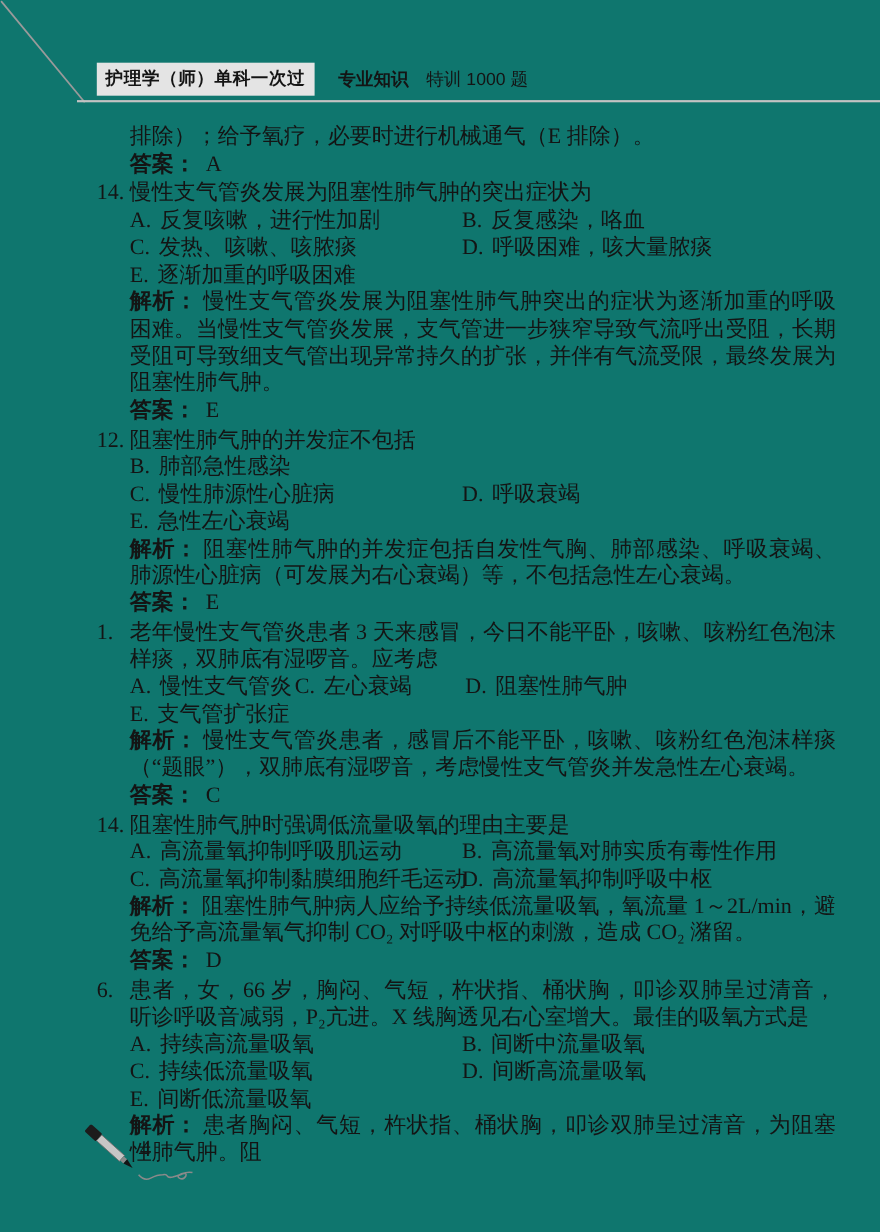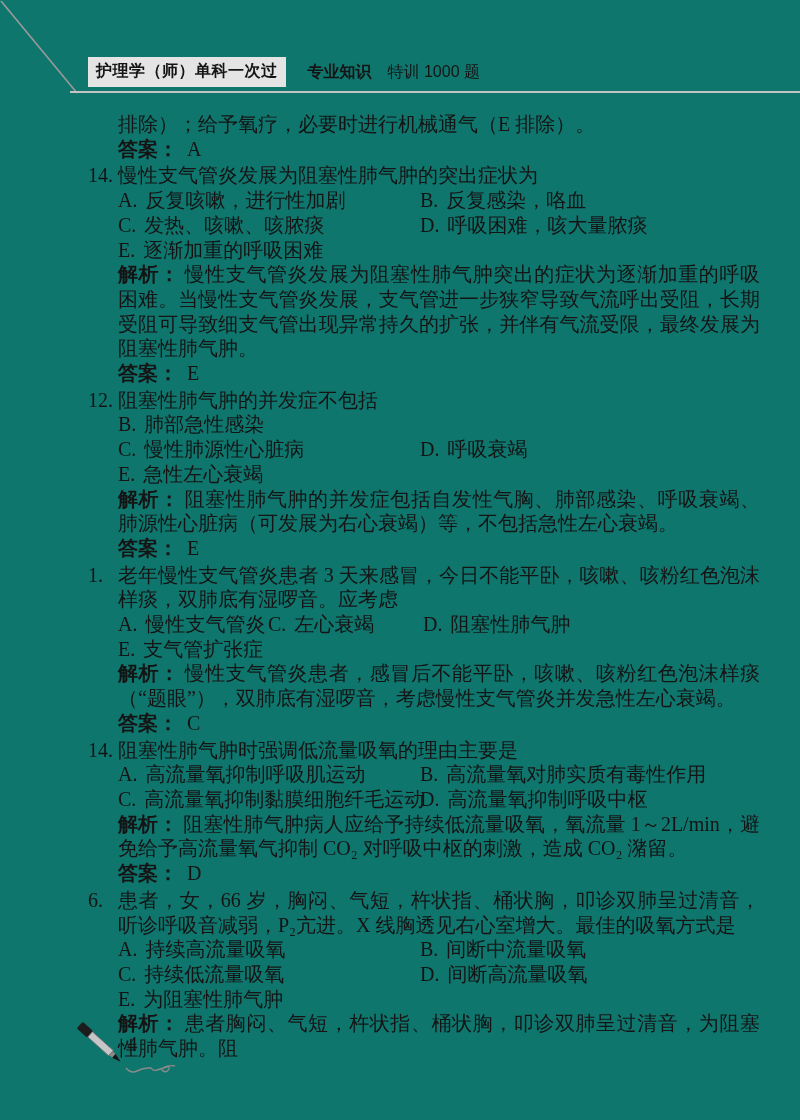--- a/index.html
+++ b/index.html
@@ -146,21 +146,21 @@
       </div>
       <div class="opt-row">
         <span class="opt colA"><span class="ol">A.</span><span>持续高流量吸氧</span></span>
         <span class="opt"><span class="ol">B.</span><span>间断中流量吸氧</span></span>
       </div>
       <div class="opt-row">
         <span class="opt colA"><span class="ol">C.</span><span>持续低流量吸氧</span></span>
         <span class="opt"><span class="ol">D.</span><span>间断高流量吸氧</span></span>
       </div>
       <div class="opt-row">
-        <span class="opt"><span class="ol">E.</span><span>为阻塞性肺气肿</span></span>
+        <span class="opt"><span class="ol">E.</span><span>间断低流量吸氧</span></span>
       </div>
       <p class="para"><span class="lbl">解析：</span><span>患者胸闷、气短，杵状指、桶状胸，叩诊双肺呈过清音，为阻塞性肺气肿。阻</span></p>
     </div>
 
   </div>
 
   <svg class="footer-pen" width="115" height="60" viewBox="0 0 115 60">
     <g transform="rotate(42 10 8)">
       <rect x="2" y="4" width="14" height="9" rx="1.5" fill="#1c1c1c"></rect>
       <rect x="16" y="5" width="28" height="7" fill="#c6c6c6" stroke="#6e6e6e" stroke-width="0.8"></rect>

